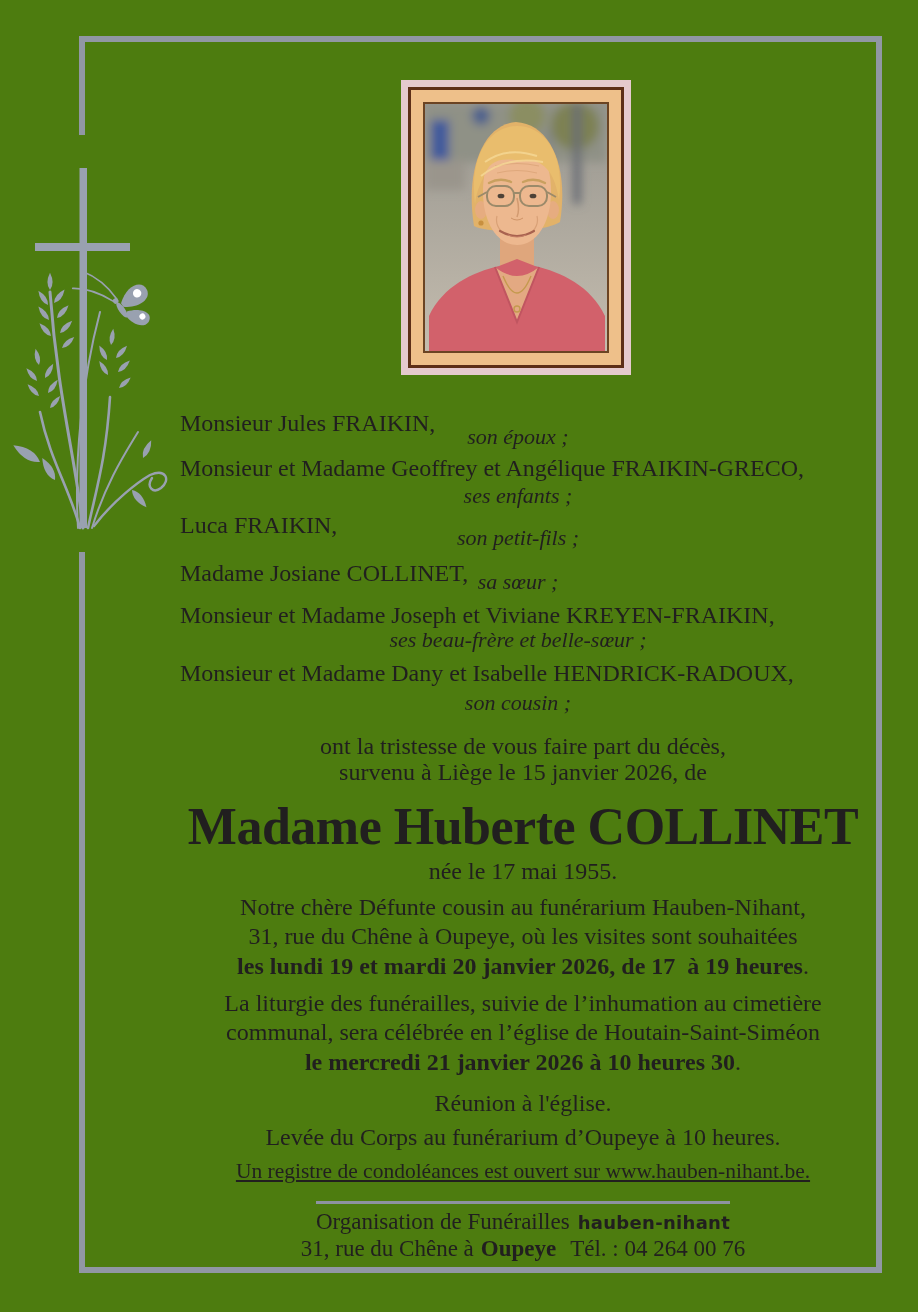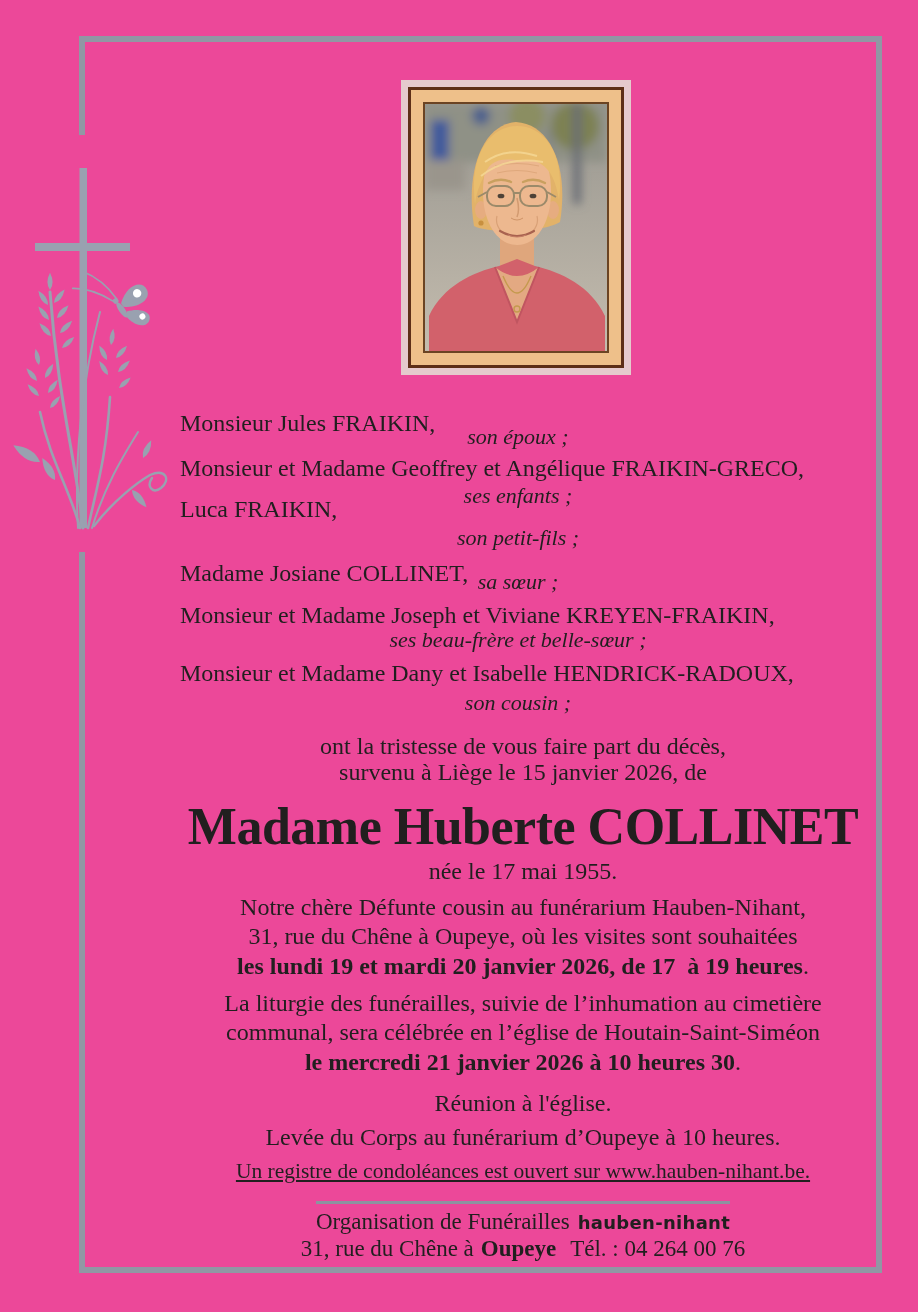--- a/index.html
+++ b/index.html
@@ -4,21 +4,21 @@
 <style>
   :root{
     --ink:#211f1f;
     --frame:#9197a4;
     --orn:#99a1b0;
   }
   html,body{margin:0;padding:0;background:#ffffff;}
   .page{
     position:relative;
     width:918px;height:1312px;
-    background:#ec4899;
+    background:#4d7c0f;
     font-family:"Liberation Serif", serif;
     color:var(--ink);
     overflow:hidden;
   }
   
   .fr{position:absolute;background:var(--frame);}
   .fr-top{left:79px;top:36px;width:803px;height:6px;}
   .fr-right{left:876px;top:36px;width:6px;height:1237px;}
   .fr-bottom{left:79px;top:1267px;width:803px;height:6px;}
   .fr-left-a{left:79px;top:36px;width:6px;height:99px;}
@@ -202,21 +202,21 @@
       </div>
     </div>
   </div>
 
   <div class="ln name-ln" style="top:410px">Monsieur Jules FRAIKIN,</div>
   <div class="ln rel-ln" style="top:424px">son époux ;</div>
 
   <div class="ln name-ln" style="top:455px">Monsieur et Madame Geoffrey et Angélique FRAIKIN-GRECO,</div>
   <div class="ln rel-ln" style="top:483px">ses enfants ;</div>
 
-  <div class="ln name-ln" style="top:496px">Luca FRAIKIN,</div>
+  <div class="ln name-ln" style="top:512px">Luca FRAIKIN,</div>
   <div class="ln rel-ln" style="top:525px">son petit-fils ;</div>
 
   <div class="ln name-ln" style="top:560px">Madame Josiane COLLINET,</div>
   <div class="ln rel-ln" style="top:569px">sa sœur ;</div>
 
   <div class="ln name-ln" style="top:602px">Monsieur et Madame Joseph et Viviane KREYEN-FRAIKIN,</div>
   <div class="ln name-ln" style="top:660px">Monsieur et Madame Dany et Isabelle HENDRICK-RADOUX,</div>
 
   <div class="ln rel-ln" style="top:627px">ses beau-frère et belle-sœur ;</div>
   <div class="ln ctr" style="top:733px">ont la tristesse de vous faire part du décès,</div>

